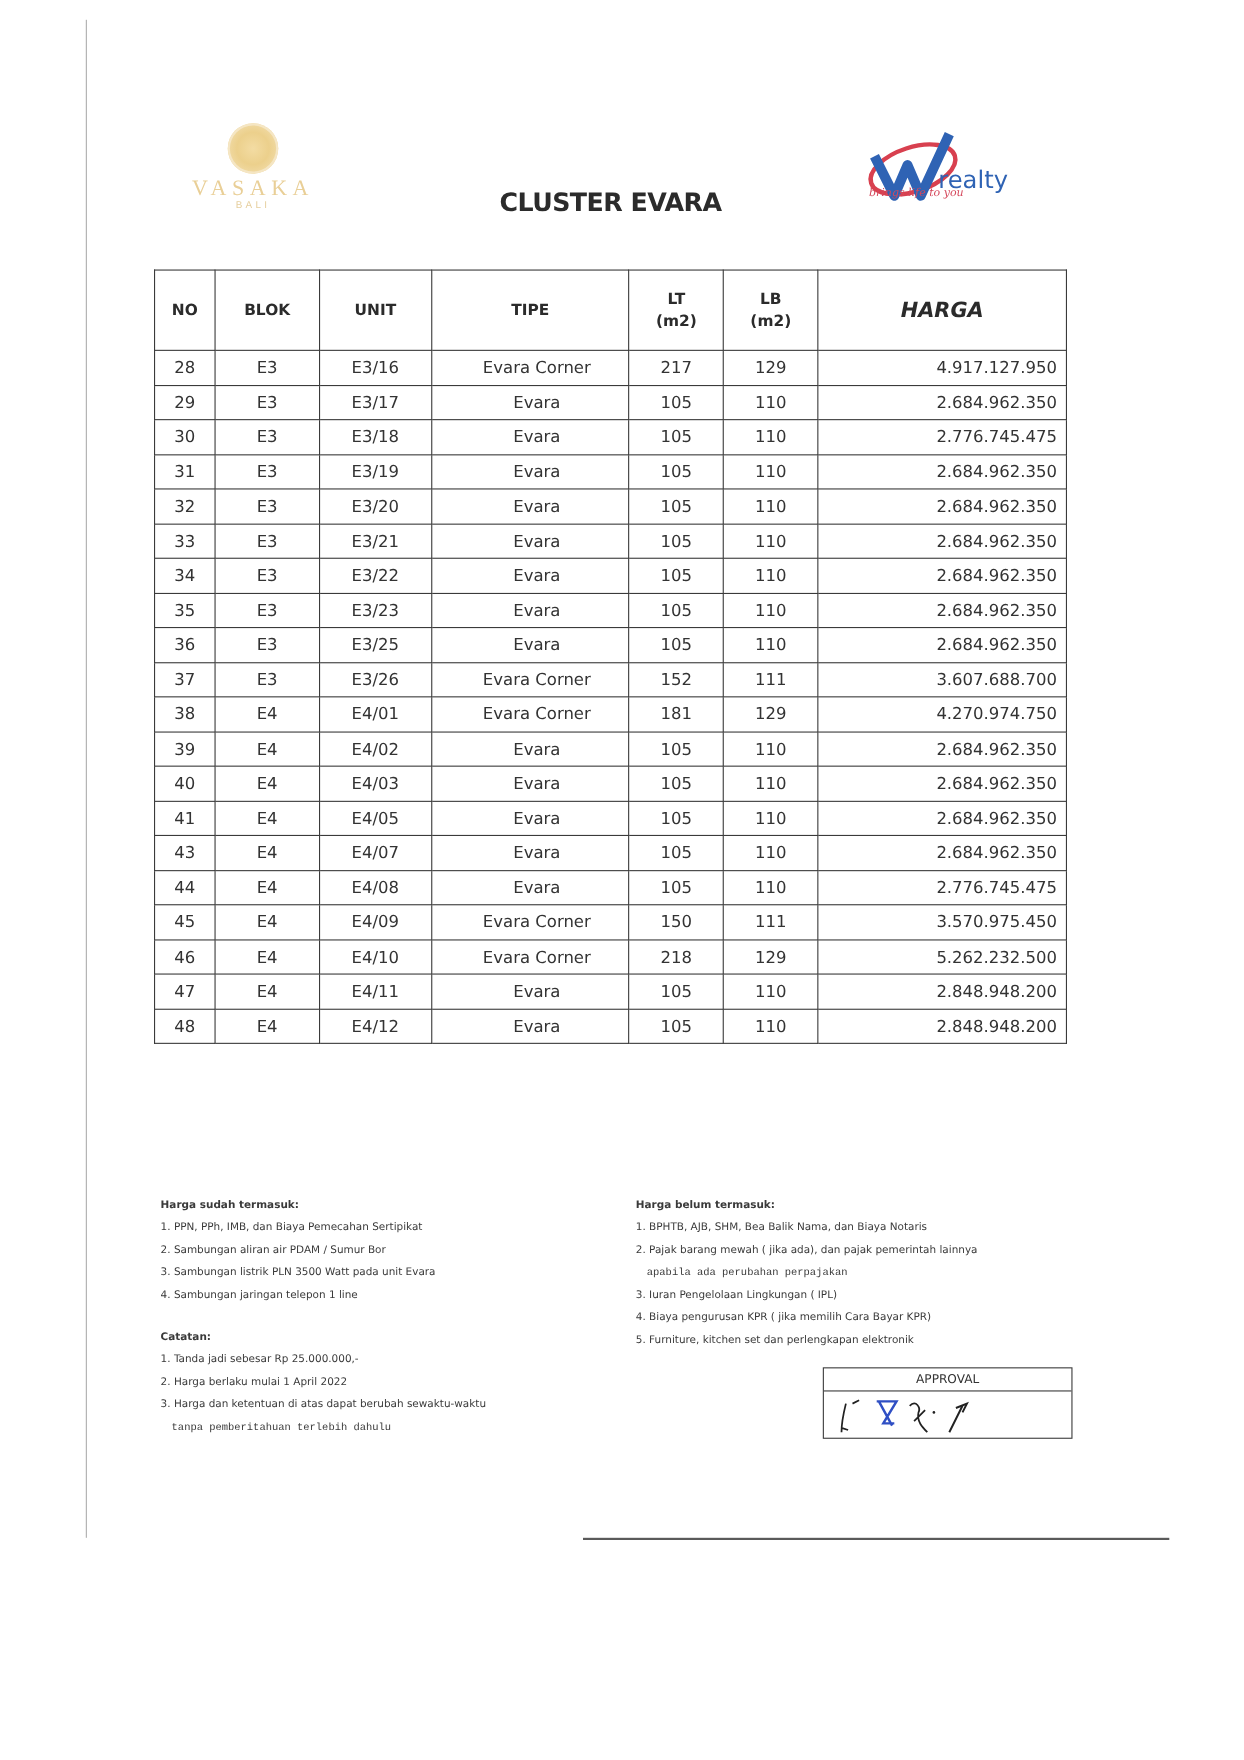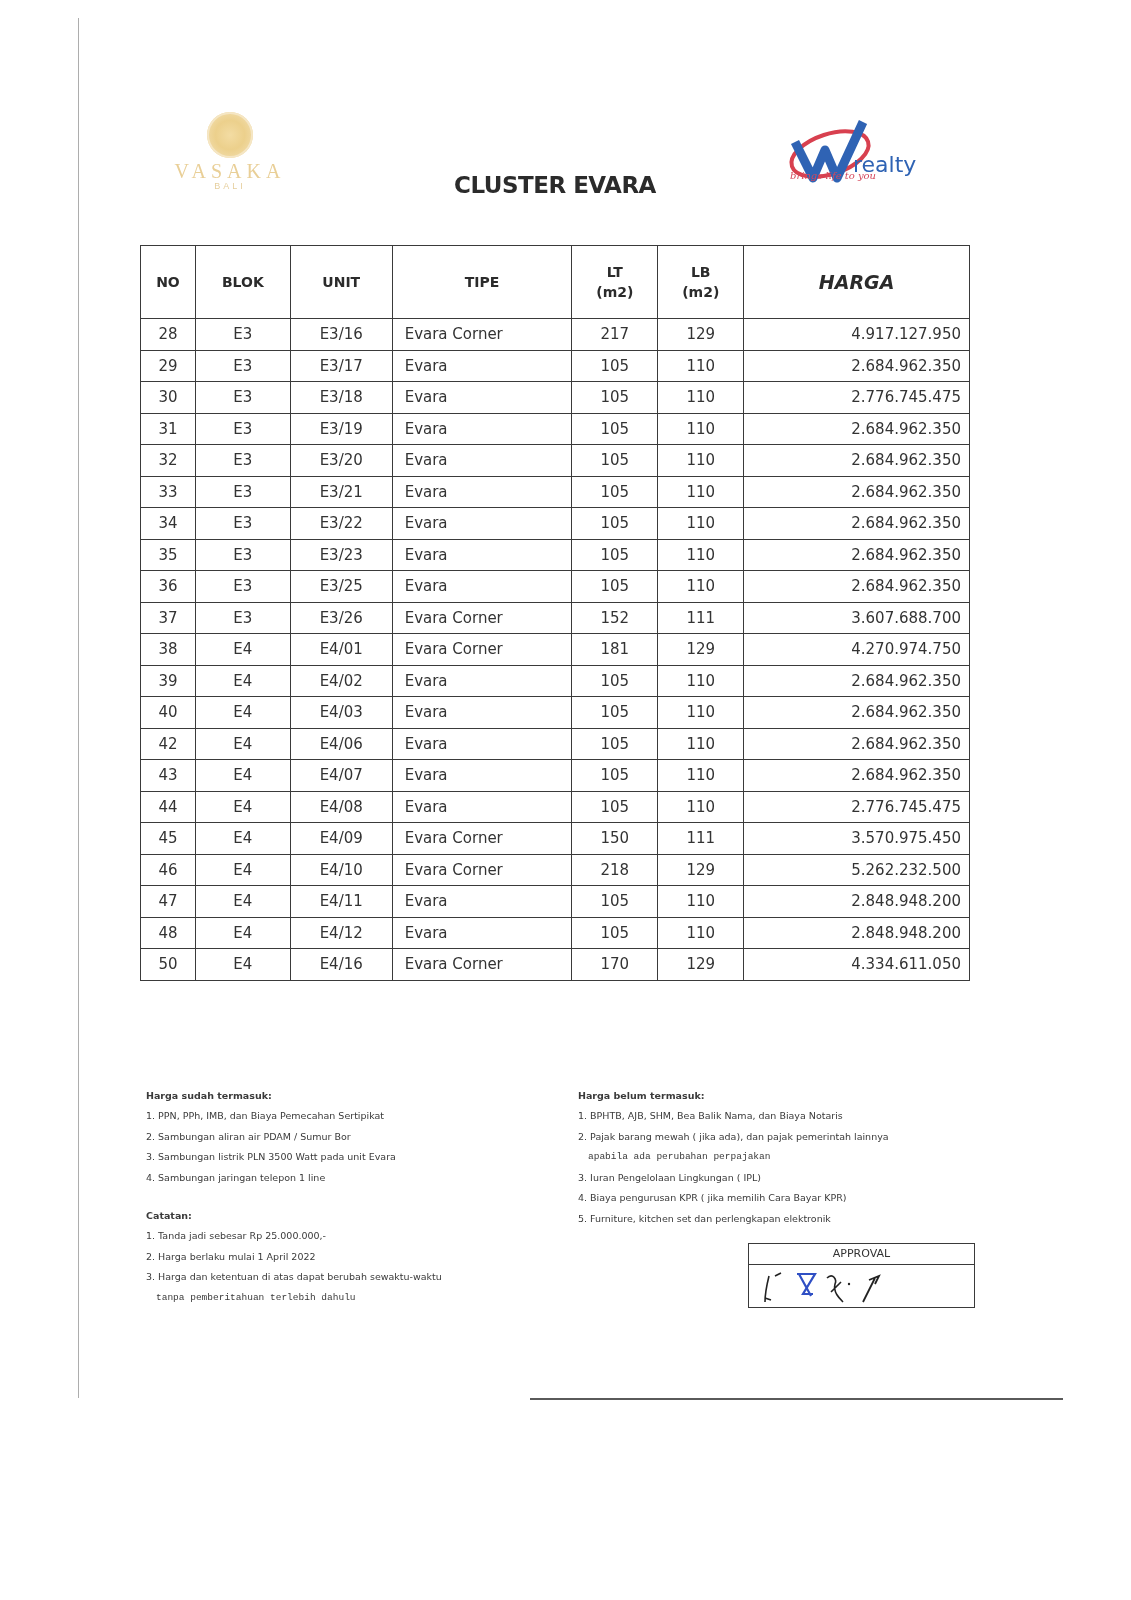--- a/index.html
+++ b/index.html
@@ -23,21 +23,21 @@
   .logo-right .word { position:absolute; left:68px; top:32px; font-size:22px; color:#2f63b4; font-family:"DejaVu Sans", sans-serif; }
   .logo-right .tag { position:absolute; left:5px; top:50px; font-family:"DejaVu Serif", serif; font-style:italic; font-size:10px; color:#d5485c; }
 
   
   table.price { position:absolute; left:140px; top:245px; border-collapse:collapse; width:830px; }
   table.price th, table.price td { border:1.5px solid #3a3a3a; font-family:"DejaVu Sans", sans-serif; }
   table.price th { height:70px; font-size:14px; font-weight:bold; color:#2b2b2b; text-align:center; line-height:20px; }
   table.price th.harga { font-size:19px;font-style:italic; }
   table.price td { height:30.5px; font-size:15px; color:#333; padding:0; }
   td.c { text-align:center; }
-  td.l { text-align:left; padding-left:12px !important; }
+  td.l { text-align:center; padding-left:12px !important; }
   td.r { text-align:right; padding-right:8px !important; }
   col.no { width:55px; } col.blok { width:95px; } col.unit { width:102px; } col.tipe { width:180px; }
   col.lt { width:86px; } col.lb { width:86px; } col.harga { width:226px; }
 
   
   .notes { position:absolute; font-family:"DejaVu Sans", sans-serif; font-size:9.5px; color:#3a3a3a; }
   .notes .hd { font-weight:bold; margin-bottom:8px; }
   .notes .it { height:20.5px; line-height:14px; }
   .notes .indent { padding-left:10px;font-family:Liberation Mono, monospace; }
   .n1 { left:146px; top:1090px; width:400px; }
@@ -207,23 +207,23 @@
       <tr>
         <td class="c">40</td>
         <td class="c">E4</td>
         <td class="c">E4/03</td>
         <td class="l">Evara</td>
         <td class="c">105</td>
         <td class="c">110</td>
         <td class="r">2.684.962.350</td>
       </tr>
       <tr>
-        <td class="c">42</td>
-        <td class="c">E4</td>
-        <td class="c">E4/06</td>
+        <td class="c">41</td>
+        <td class="c">E4</td>
+        <td class="c">E4/05</td>
         <td class="l">Evara</td>
         <td class="c">105</td>
         <td class="c">110</td>
         <td class="r">2.684.962.350</td>
       </tr>
       <tr>
         <td class="c">43</td>
         <td class="c">E4</td>
         <td class="c">E4/07</td>
         <td class="l">Evara</td>
@@ -268,29 +268,20 @@
         <td class="r">2.848.948.200</td>
       </tr>
       <tr>
         <td class="c">48</td>
         <td class="c">E4</td>
         <td class="c">E4/12</td>
         <td class="l">Evara</td>
         <td class="c">105</td>
         <td class="c">110</td>
         <td class="r">2.848.948.200</td>
-      </tr>
-      <tr>
-        <td class="c">50</td>
-        <td class="c">E4</td>
-        <td class="c">E4/16</td>
-        <td class="l">Evara Corner</td>
-        <td class="c">170</td>
-        <td class="c">129</td>
-        <td class="r">4.334.611.050</td>
       </tr>
     </tbody>
 </table>
 
 <div class="notes n1">
   <div class="hd">Harga sudah termasuk:</div>
   <div class="it">1. PPN, PPh, IMB, dan Biaya Pemecahan Sertipikat</div>
   <div class="it">2. Sambungan aliran air PDAM / Sumur Bor</div>
   <div class="it">3. Sambungan listrik PLN  3500 Watt pada unit Evara</div>
   <div class="it">4. Sambungan jaringan telepon 1 line</div>

